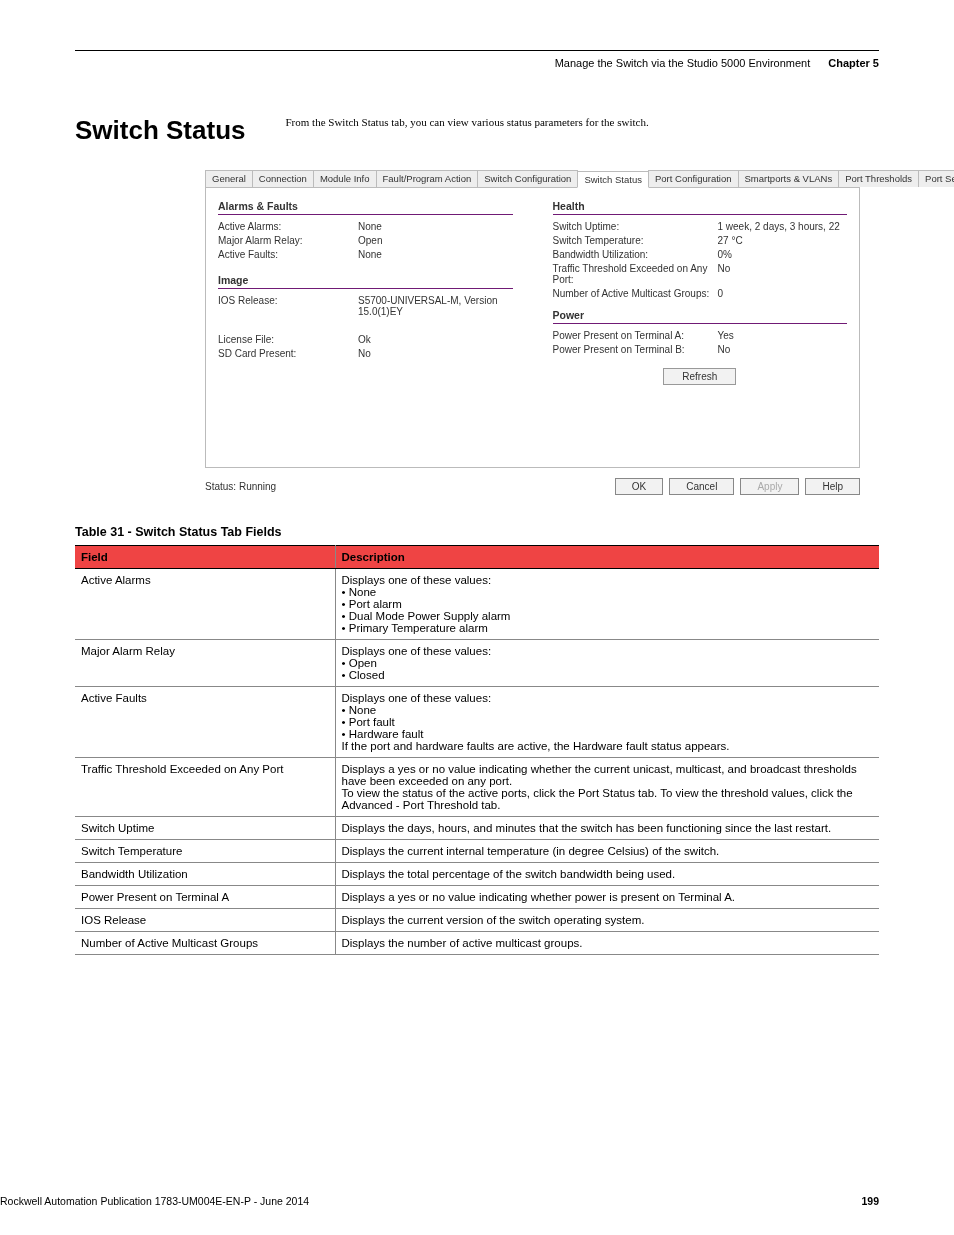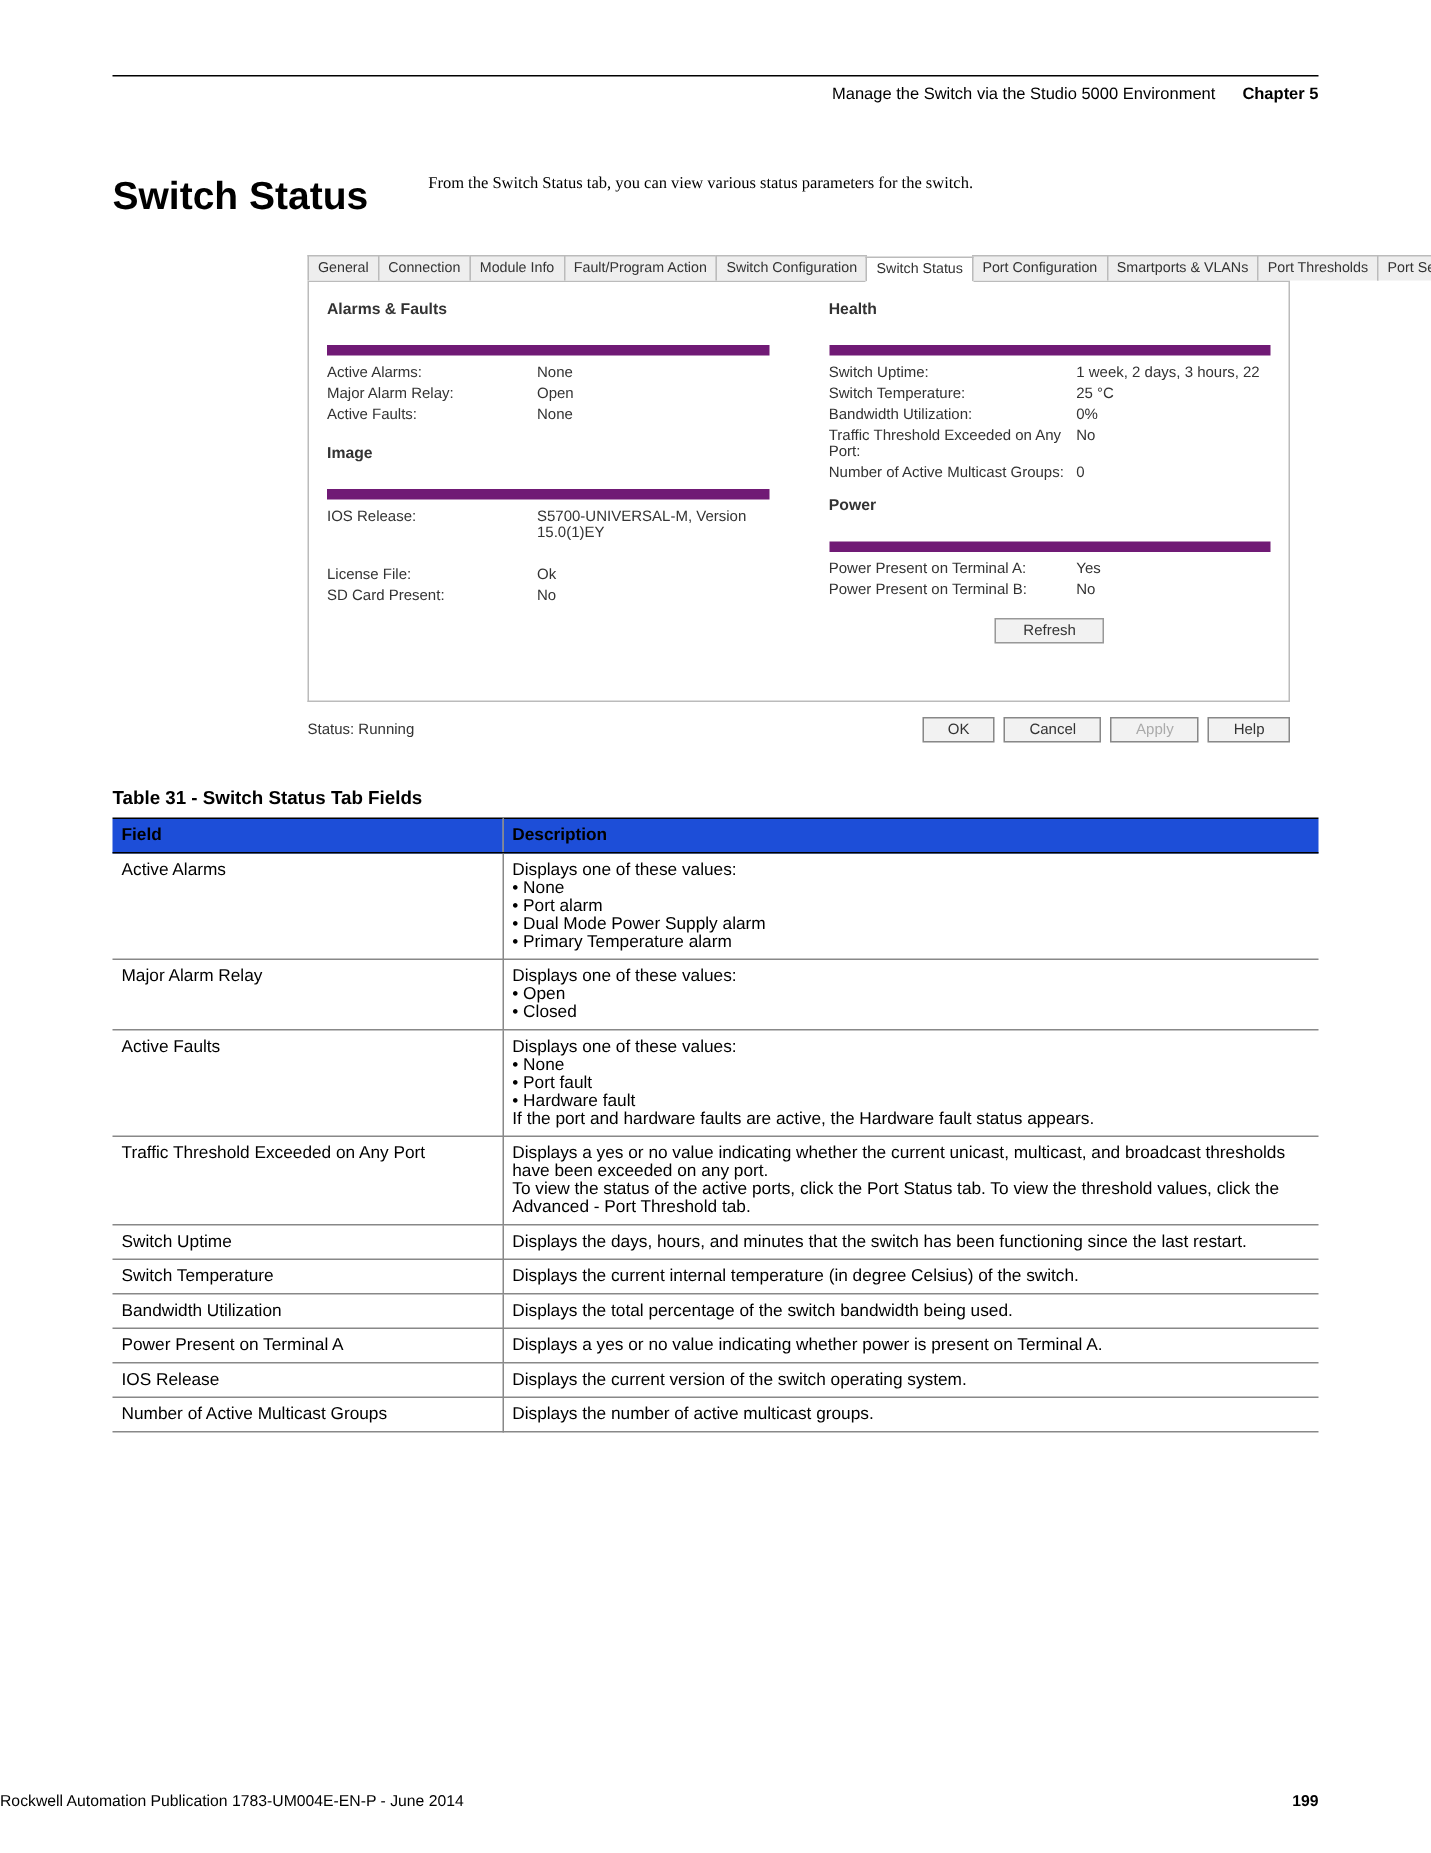--- a/index.html
+++ b/index.html
@@ -76,22 +76,22 @@
     border-top: none;
     padding: 8px 12px 14px 12px;
     min-height: 280px;
     display: flex;
     gap: 40px;
   }
   .col { flex: 1; }
   .group-title {
     font-weight: bold;
     font-size: 10.5px;
-    border-bottom: 7px solid #701a75;
-    padding-bottom: 18px;
+    border-bottom: 1px solid #701a75;
+    padding-bottom: 2px;
     margin-bottom: 6px;
     margin-top: 4px;
   }
   .kv { display: flex; font-size: 10px; margin-bottom: 3px; }
   .kv .k { width: 140px; }
   .kv .v { flex:1; }
   .kv2 .k { width: 165px; }
   .refresh-btn {
     border: 1px solid #999;
     background: #f2f2f2;
@@ -128,21 +128,21 @@
     width: 100%;
     border-collapse: collapse;
     font-size: 11.5px;
   }
   table.fields th {
     text-align: left;
     font-weight: bold;
     border-top: 1px solid #000;
     border-bottom: 1px solid #000;
     padding: 5px 6px;
-    background: #1d4ed8;
+    background: #ef4444;
   }
   table.fields td {
     border-bottom: 1px solid #888;
     padding: 5px 6px;
     vertical-align: top;
   }
   table.fields td:first-child, table.fields th:first-child {
     width: 260px;
     border-right: 1px solid #888;
   }
@@ -224,21 +224,21 @@
           </div>
       </div>
       <div class="col">
         <div class="group-title">Health</div>
         <div class="kv kv2">
             <span class="k">Switch Uptime:</span>
             <span class="v">1 week, 2 days, 3 hours, 22</span>
           </div>
         <div class="kv kv2">
             <span class="k">Switch Temperature:</span>
-            <span class="v">25 °C</span>
+            <span class="v">27 °C</span>
           </div>
         <div class="kv kv2">
             <span class="k">Bandwidth Utilization:</span>
             <span class="v">0%</span>
           </div>
         <div class="kv kv2">
             <span class="k">Traffic Threshold Exceeded on Any Port:</span>
             <span class="v">No</span>
           </div>
         <div class="kv kv2">

